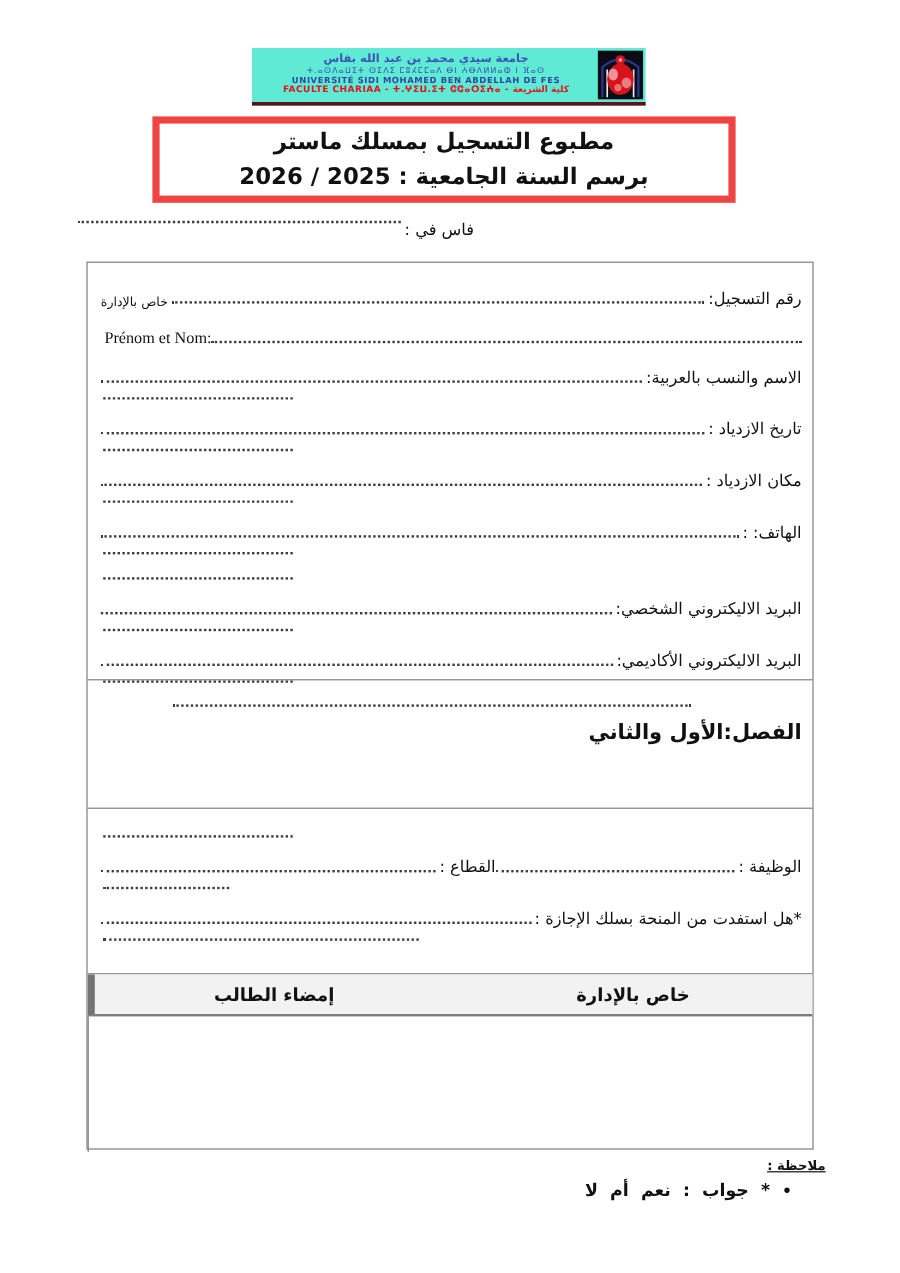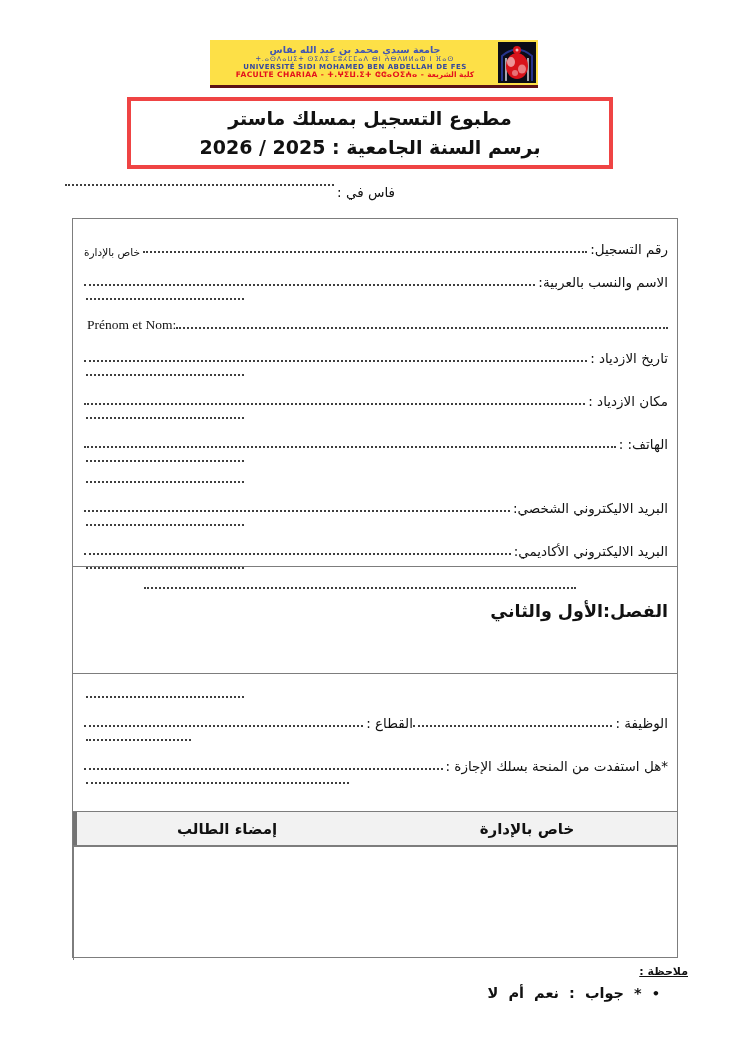--- a/index.html
+++ b/index.html
@@ -3,34 +3,34 @@
 <meta charset="utf-8">
 <style>
   html,body{margin:0;padding:0;}
   body{
     width:750px;height:1061px;position:relative;background:#ffffff;
     font-family:"DejaVu Sans",sans-serif;color:#111;overflow:hidden;
   }
   
   .banner{
     position:absolute;left:210px;top:40px;width:328px;height:48px;
-    background:#fde047;border-bottom:3px solid #5c1216;
+    background:#5eead4;border-bottom:3px solid #5c1216;
     display:flex;flex-direction:column;justify-content:center;
     padding:2px 42px 2px 4px;box-sizing:border-box;
   }
   .banner .bl{white-space:nowrap;text-align:center;line-height:1.15;}
   .banner .l1{color:#4055b2;font-size:9.5px;font-weight:bold;direction:rtl;}
   .banner .l2{color:#3c4da6;font-size:6.5px;letter-spacing:1px;}
   .banner .l3{color:#34479e;font-size:7px;font-weight:bold;letter-spacing:.5px;}
   .banner .l4{color:#e3121c;font-size:7.5px;font-weight:bold;letter-spacing:.4px;}
   .emblem{position:absolute;right:2px;top:2px;width:38px;height:41px;}
   
   .title-box{
     position:absolute;left:127px;top:97px;width:486px;height:72px;
-    border:4px solid #ef4444;box-sizing:border-box;direction:rtl;
+    border:6px solid #ef4444;box-sizing:border-box;direction:rtl;
     display:flex;flex-direction:column;justify-content:center;align-items:center;
     font-weight:bold;font-size:19px;line-height:1.55;
   }
   
   .fas-line{
     position:absolute;left:65px;top:184px;width:330px;height:22px;
     display:flex;direction:rtl;align-items:flex-start;font-size:13px;
   }
   
   .main-box{
@@ -53,21 +53,21 @@
   .semester{
     text-align:right;font-weight:bold;font-size:17.5px;direction:rtl;margin-top:12px;
   }
   
   .sig-table{height:148px;border-top:1px solid #7d7d7d;direction:rtl;display:flex;flex-direction:column;}
   .sig-head{display:flex;height:33px;background:#f2f2f2;border-bottom:2px solid #7d7d7d;}
   .sig-head .cell{flex:1;display:flex;align-items:center;justify-content:center;
     font-weight:bold;font-size:15px;}
   .sig-body{display:flex;flex:1;}
   .sig-body .cell{flex:1;}
-  .vsep{border-left:4px solid #737373;}
+  .vsep{border-left:6px solid #737373;}
   .sig-body .vsep{border-left:1px solid #7d7d7d;}
   
   .footnote{
     position:absolute;right:62px;top:960px;width:420px;direction:rtl;text-align:right;
   }
   .note-label{font-size:11px;font-weight:bold;text-decoration:underline;display:inline-block;margin-left:20px;}
   .answer-line{margin-top:6px;font-size:14.5px;font-weight:bold;display:flex;direction:rtl;align-items:center;padding-right:28px;}
   .bullet{font-size:13px;margin-left:10px;}
   .answer-text{word-spacing:5px;}
 </style>
@@ -109,32 +109,32 @@
 
     <div class="field">
       <div class="frow">
         <span class="flabel">رقم التسجيل:</span>
         <span class="dots"></span>
         <span class="suffix">خاص بالإدارة</span>
       </div>
     </div>
 
     <div class="field">
-      <div class="frow">
-        <span class="flabel">الاسم والنسب بالعربية:</span>
-        <span class="dots"></span>
-      </div>
-      <div class="wrapline w27"></div>
-    </div>
-
-    <div class="field">
       <div class="frow ltr">
         <span class="flabel">Prénom et Nom:</span>
         <span class="dots"></span>
       </div>
+    </div>
+
+    <div class="field">
+      <div class="frow">
+        <span class="flabel">الاسم والنسب بالعربية:</span>
+        <span class="dots"></span>
+      </div>
+      <div class="wrapline w27"></div>
     </div>
 
     <div class="field">
       <div class="frow">
         <span class="flabel">تاريخ الازدياد :</span>
         <span class="dots"></span>
       </div>
       <div class="wrapline w27"></div>
     </div>
 

